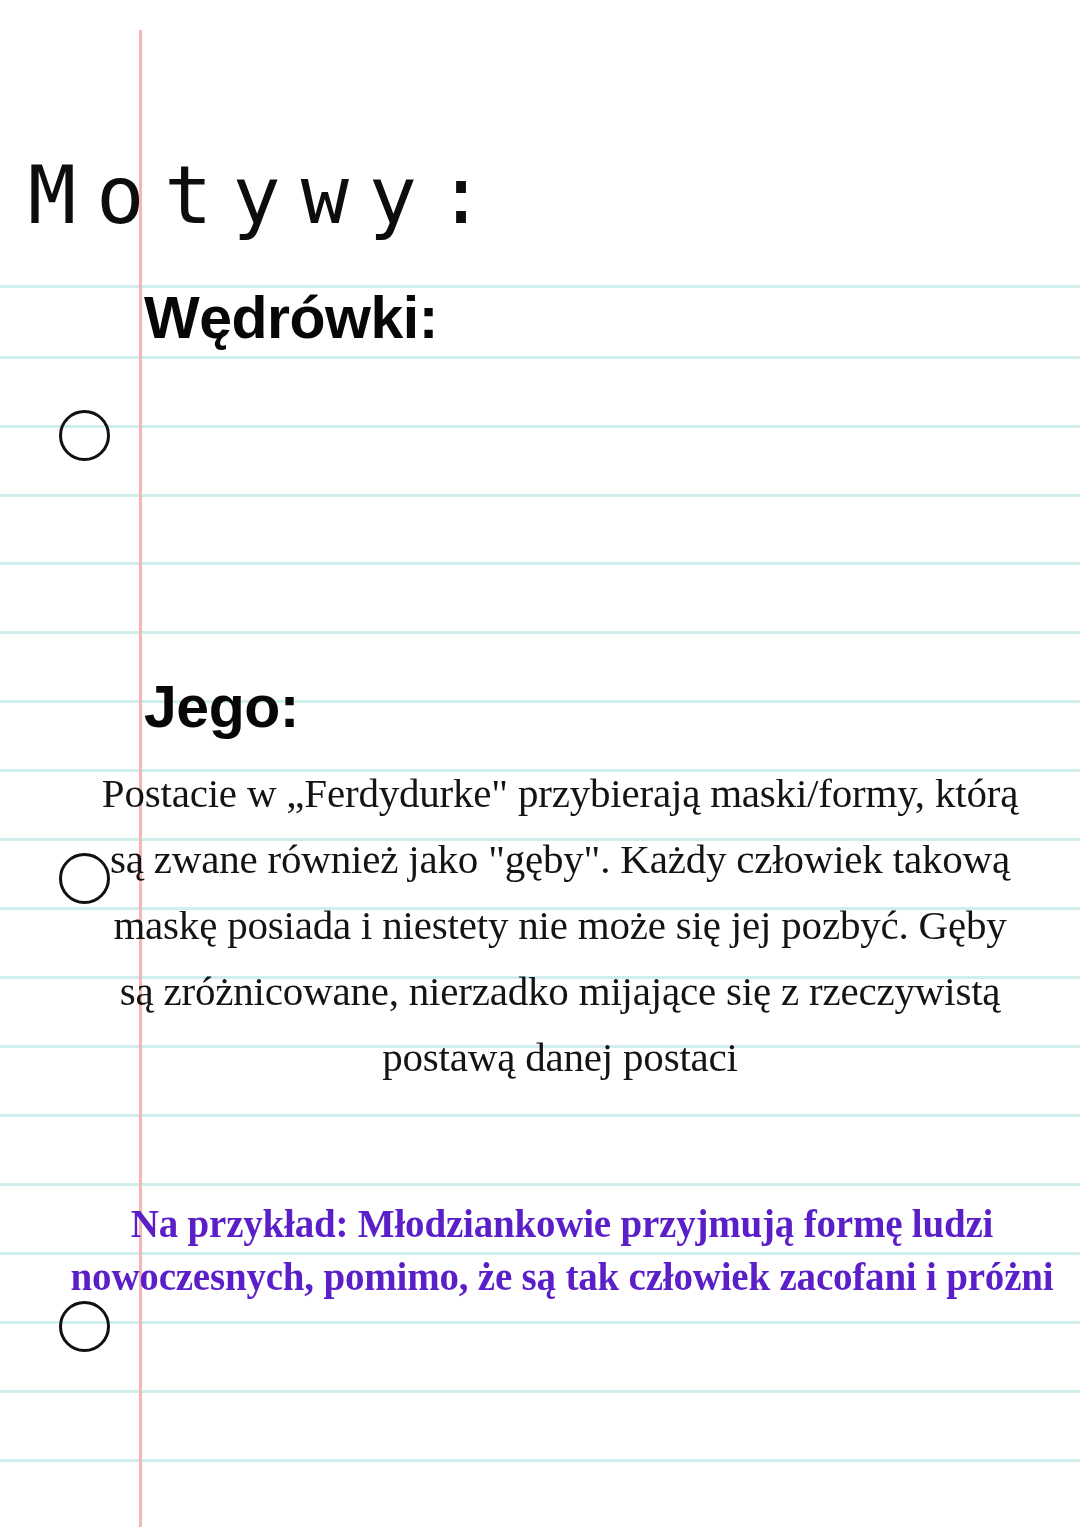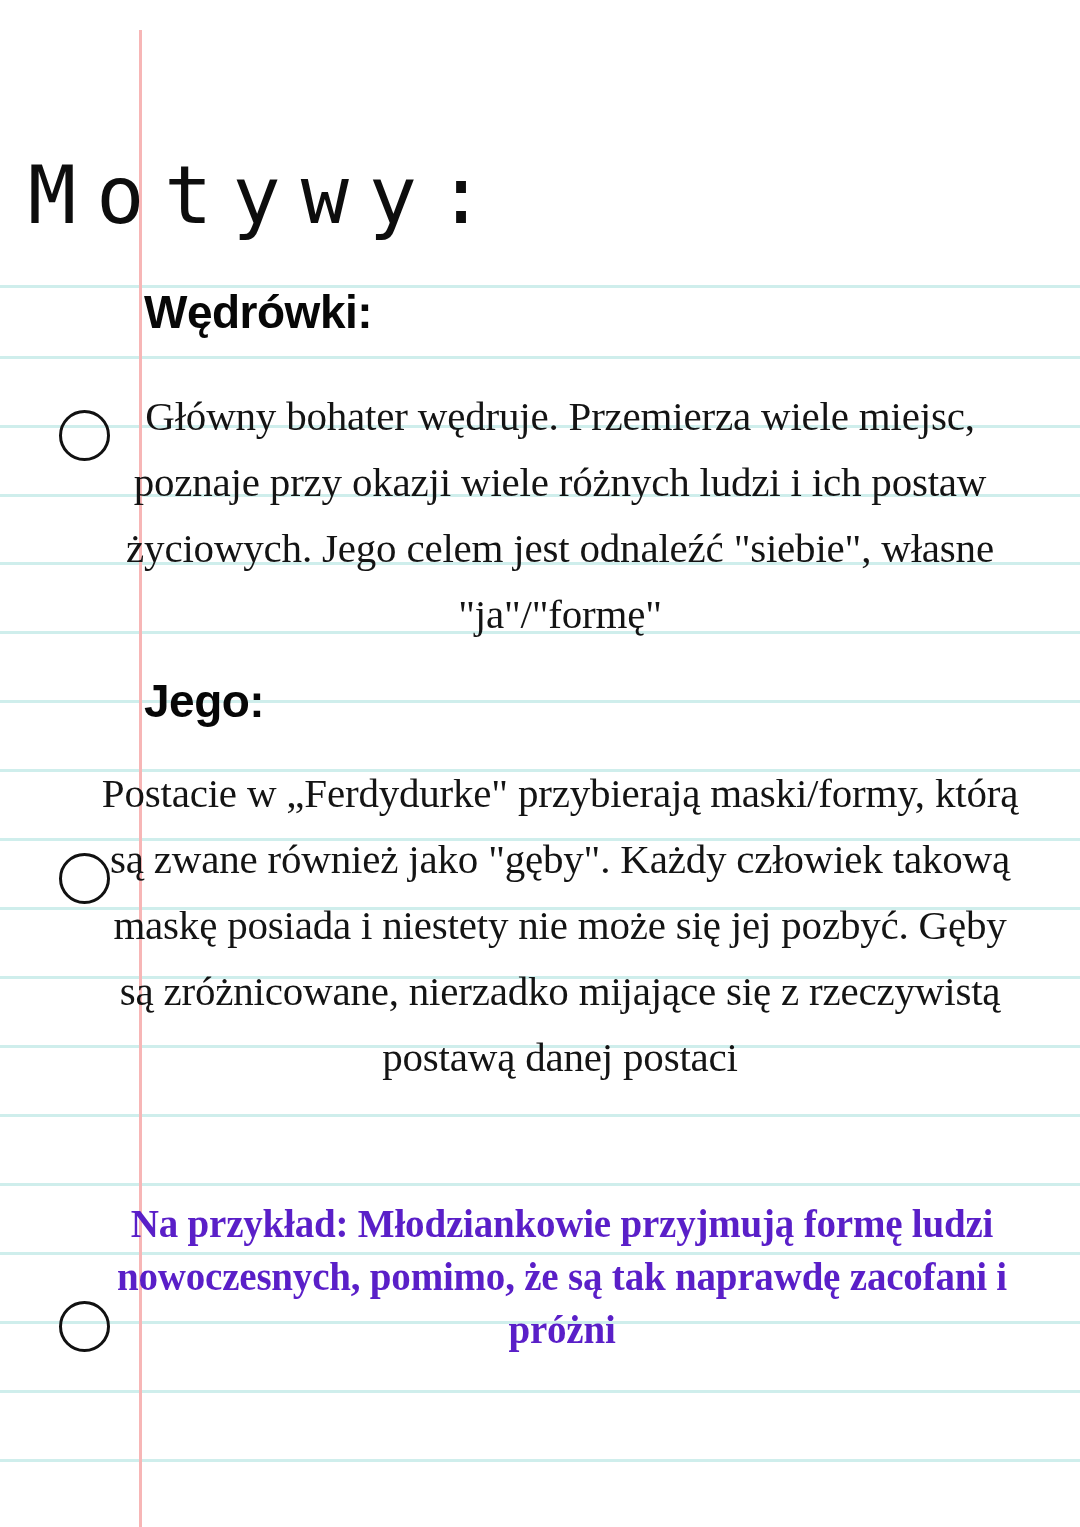--- a/index.html
+++ b/index.html
@@ -75,21 +75,21 @@
     color: #0d0d0d;
     line-height: 1.1;
     white-space: nowrap;
   }
 
   .section-heading {
     position: absolute;
     left: 144px;
     font-family: "Liberation Sans", sans-serif;
     font-weight: bold;
-    font-size: 46px;
+    font-size: 59px;
     color: #070707;
     line-height: 1.05;
     letter-spacing: -0.5px;
     white-space: nowrap;
   }
   #heading-wedrowki { top: 288px; }
   #heading-masek    { top: 677px; }
 
   .body-para {
     position: absolute;
@@ -150,22 +150,21 @@
   <div id="content">
 
     <div id="page-title">Motywy:</div>
 
     <div class="bullet-circle" style="left:59px; top:410px;"></div>
     <div class="bullet-circle" style="left:59px; top:853px;"></div>
     <div class="bullet-circle" style="left:59px; top:1301px;"></div>
 
     <div id="heading-wedrowki" class="section-heading">Wędrówki:</div>
 
-    <div id="para-wedrowki" class="body-para" style="color: rgb(20, 20, 20);">Główny bohater wędruje. Przemierza wiele miejsc, poznaje przy okazji wiele różnych ludzi i ich postaw życiowych. Jego celem jest odnaleźć "siebie", własne "ja"/"formę"</div>
 
     <div id="heading-masek" class="section-heading">Jego:</div>
 
     <div id="para-masek" class="body-para" style="color: rgb(20, 20, 20);">Postacie w „Ferdydurke" przybierają maski/formy, którą są zwane również jako "gęby". Każdy człowiek takową maskę posiada i niestety nie może się jej pozbyć. Gęby są zróżnicowane, nierzadko mijające się z rzeczywistą postawą danej postaci</div>
 
-    <div id="para-example" style="color: rgb(90, 31, 200);">Na przykład: Młodziankowie przyjmują formę ludzi nowoczesnych, pomimo, że są tak naprawdę zacofani i próżni</div>
+    <div id="para-example" style="color: rgb(90, 31, 200);">Na przykład: Młodziankowie przyjmują formę ludzi nowoczesnych, pomimo, że są tak człowiek zacofani i próżni</div>
 
   </div>
 </div>
 
 </body></html>

